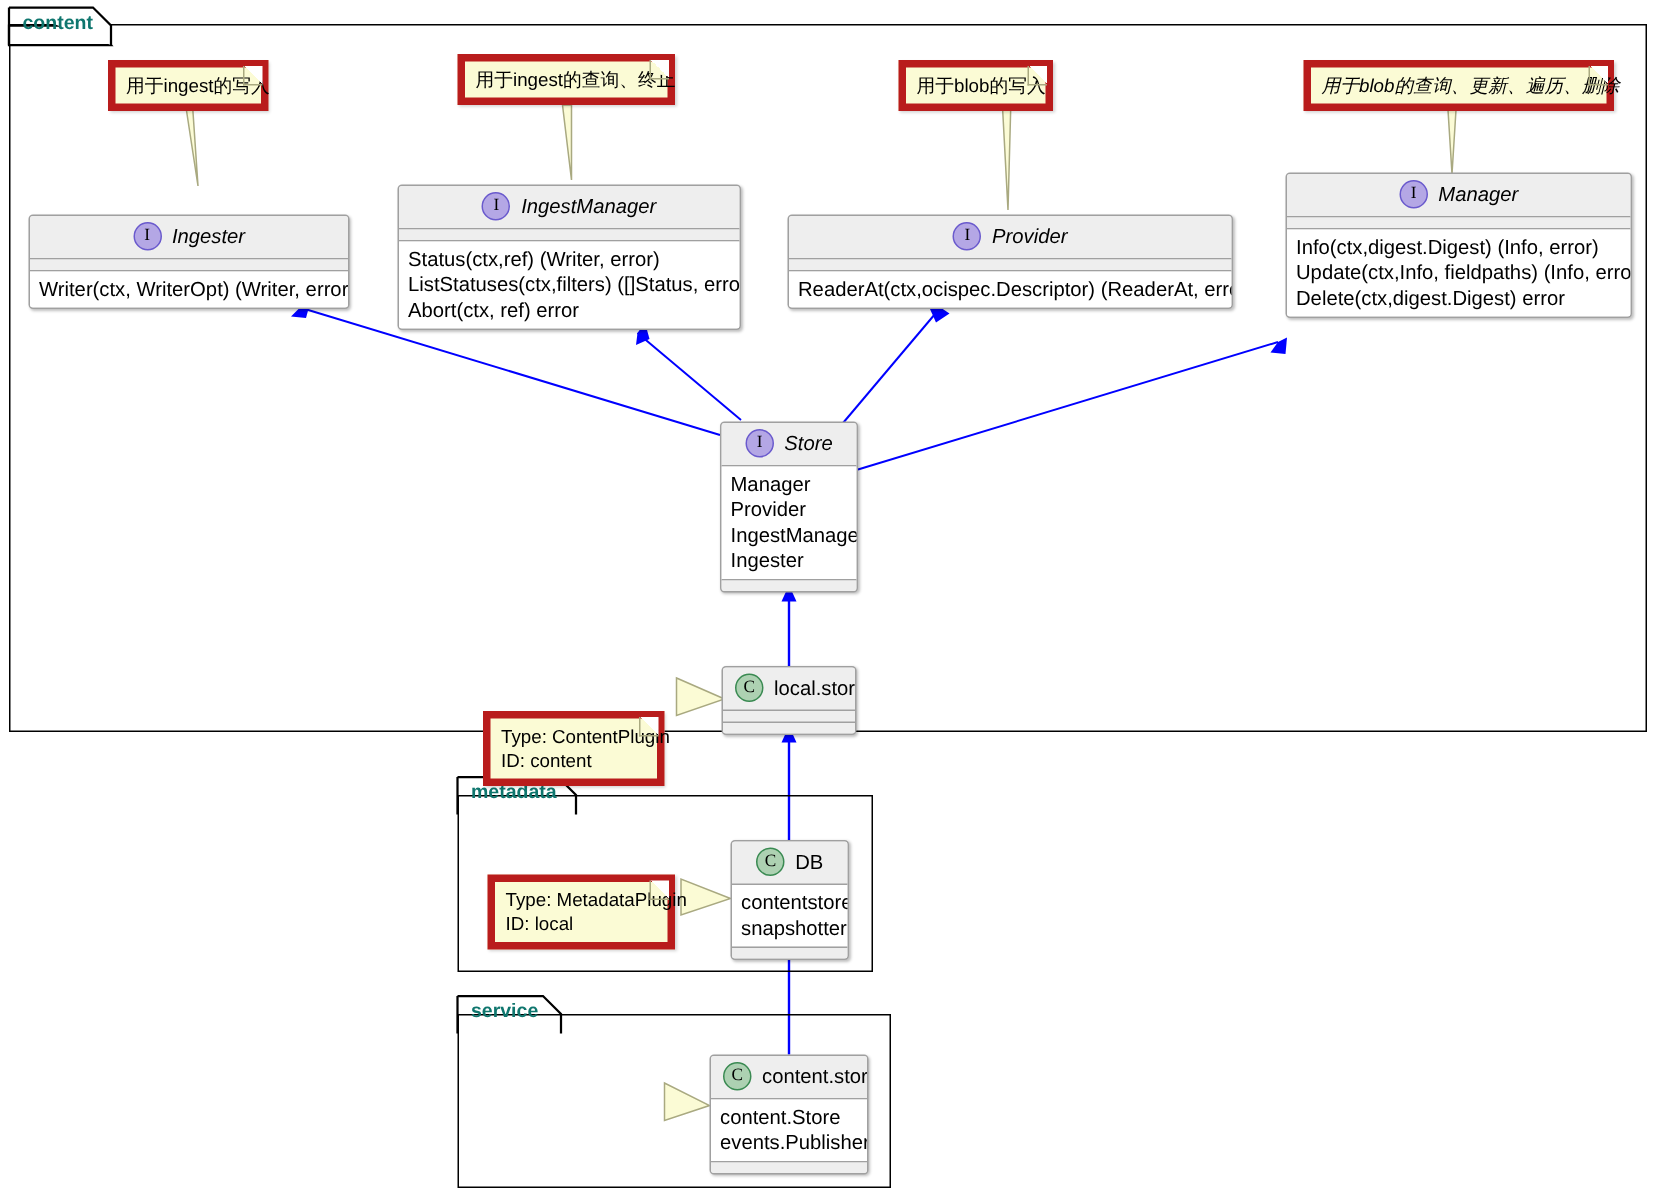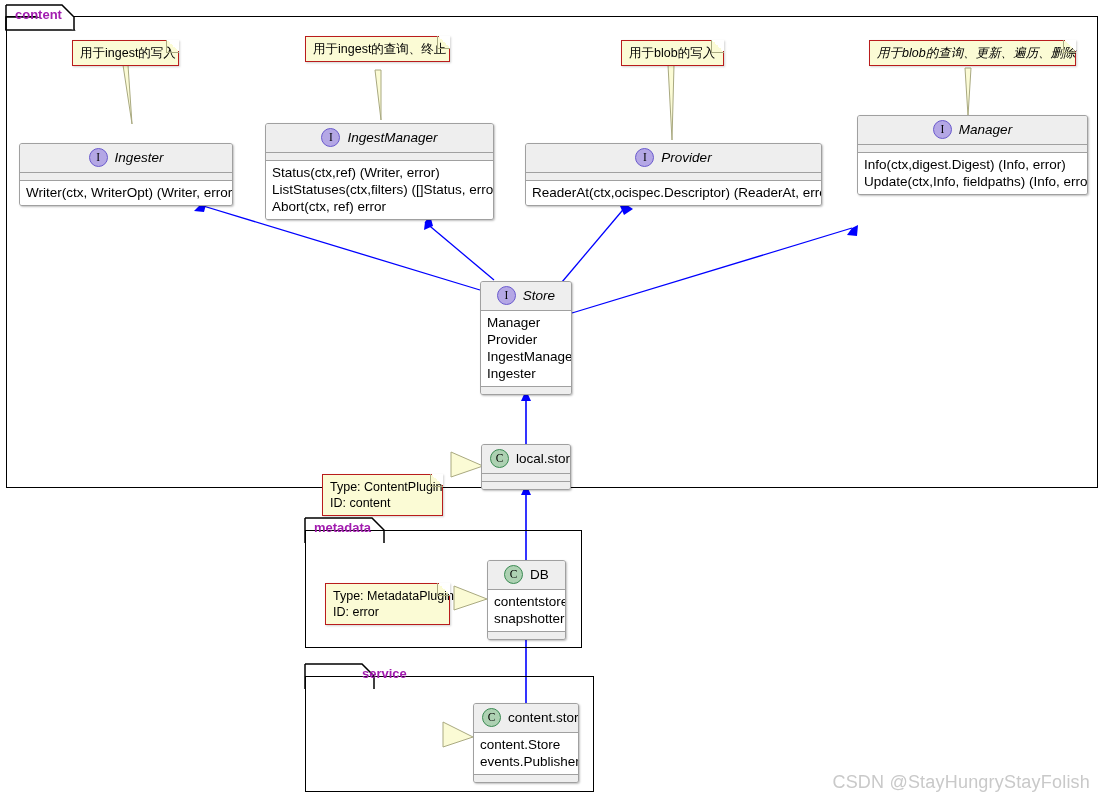--- a/index.html
+++ b/index.html
@@ -36,21 +36,21 @@
     box-sizing: border-box;
   }
   .pkg-tab {
     position: absolute;
     border: 1.5px solid #000000;
     border-bottom: none;
     background: #ffffff;
     box-sizing: border-box;
     font-weight: bold;
     font-size: 13px;
-    color: #a21caf;
+    color: #0f766e;
     line-height: 18px;
     padding: 1px 16px 1px 7px;
     white-space: nowrap;
   }
   .pkg-tab::after {
     content: "";
     position: absolute;
     right: -1px;
     bottom: -1px;
     width: 0; height: 0;
@@ -125,21 +125,21 @@
     height: 7px;
     background: #EEEEEE;
   }
   .compartment .row { white-space: nowrap; }
 
   
   .note {
     position: absolute;
     box-sizing: border-box;
     background: #FBFBD5;
-    border: 1px solid #b91c1c;
+    border: 5px solid #b91c1c;
     font-size: 12.5px;
     color: #000000;
     line-height: 16px;
     padding: 4px 8px 4px 7px;
     white-space: nowrap;
     box-shadow: 1px 1px 2px rgba(0,0,0,0.18);
   }
   .note .fold {
     position: absolute;
     top: -1px;
@@ -217,35 +217,35 @@
   <div class="pkg-tab" style="left:6px; top:5px; width:68px; border:none; background:transparent; padding-left:9px;">
     <span>content</span>
   </div>
 
   <div class="pkg" style="left:305px; top:530px; width:277px; height:118px;"></div>
   <div class="pkg-tab" style="left:305px; top:518px; width:78px; border:none; background:transparent; padding-left:9px;">
     <span>metadata</span>
   </div>
 
   <div class="pkg" style="left:305px; top:676px; width:289px; height:116px;"></div>
-  <div class="pkg-tab" style="left:305px; top:664px; width:68px; border:none; background:transparent; padding-left:21px;margin-left:36px;">
+  <div class="pkg-tab" style="left:305px; top:664px; width:68px; border:none; background:transparent; padding-left:9px;">
     <span>service</span>
   </div>
 
   <div class="note" style="left:72px; top:40px; width:107px;">
     <span class="fold"></span>
     <span class="nrow">用于ingest的写入</span>
   </div>
 
   <div class="note" style="left:305px; top:36px; width:145px;">
     <span class="fold"></span>
     <span class="nrow">用于ingest的查询、终止</span>
   </div>
 
-  <div class="note" style="left:621px; top:40px; width:103px;text-align:center;">
+  <div class="note" style="left:599px; top:40px; width:103px;text-align:center;">
     <span class="fold"></span>
     <span class="nrow">用于blob的写入</span>
   </div>
 
   <div class="note" style="left:869px; top:40px; width:207px;font-style:italic;">
     <span class="fold"></span>
     <span class="nrow">用于blob的查询、更新、遍历、删除</span>
   </div>
 
   <div class="uml" style="left:19px; top:143px; width:214px;">
@@ -293,20 +293,21 @@
     <div class="uml-title">
       <span class="badge iface">I</span>
       <span class="tname">Manager</span>
     </div>
     <div class="sep"></div>
     <div class="compartment empty"></div>
     <div class="sep"></div>
     <div class="compartment">
       <div class="row">Info(ctx,digest.Digest) (Info, error)</div>
       <div class="row">Update(ctx,Info, fieldpaths) (Info, error)</div>
+      <div class="row">Delete(ctx,digest.Digest) error</div>
     </div>
   </div>
 
   <div class="uml" style="left:480px; top:281px; width:92px;">
     <div class="uml-title">
       <span class="badge iface">I</span>
       <span class="tname">Store</span>
     </div>
     <div class="sep"></div>
     <div class="compartment">
@@ -332,21 +333,21 @@
     </div>
     <div class="sep"></div>
     <div class="compartment empty"></div>
     <div class="sep"></div>
     <div class="compartment empty"></div>
   </div>
 
   <div class="note" style="left:325px; top:583px; width:125px;">
     <span class="fold"></span>
     <span class="nrow">Type: MetadataPlugin</span>
-    <span class="nrow">ID: error</span>
+    <span class="nrow">ID: local</span>
   </div>
 
   <div class="uml" style="left:487px; top:560px; width:79px;">
     <div class="uml-title">
       <span class="badge cls">C</span>
       <span class="tname plain">DB</span>
     </div>
     <div class="sep"></div>
     <div class="compartment">
       <div class="row">contentstore</div>
@@ -364,15 +365,14 @@
     </div>
     <div class="sep"></div>
     <div class="compartment">
       <div class="row">content.Store</div>
       <div class="row">events.Publisher</div>
     </div>
     <div class="sep"></div>
     <div class="compartment empty"></div>
   </div>
 
-  <div class="watermark">CSDN @StayHungryStayFolish</div>
 
 </div>
 
 </body></html>

